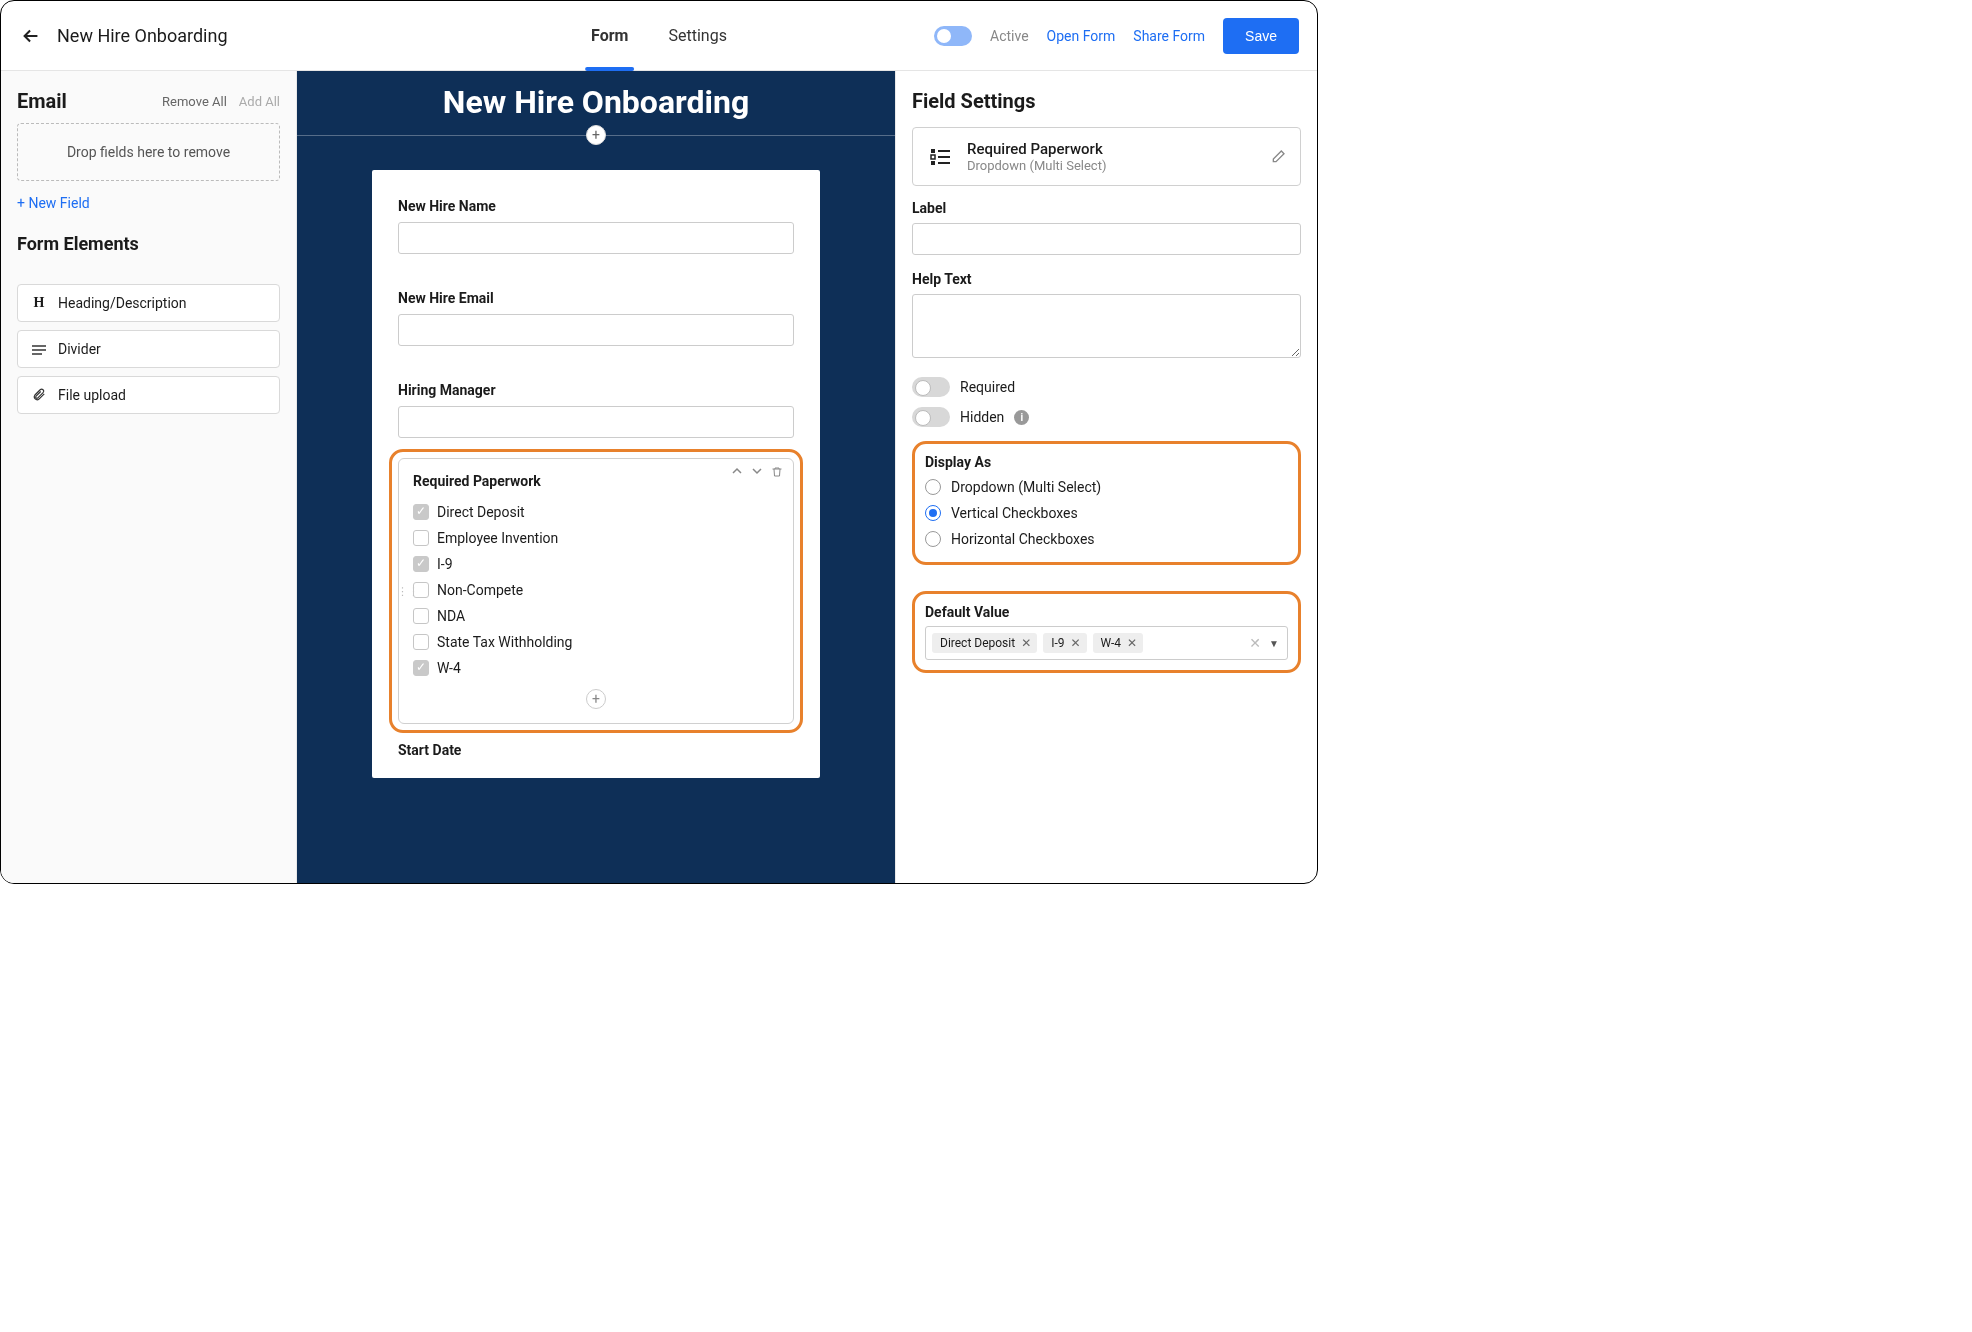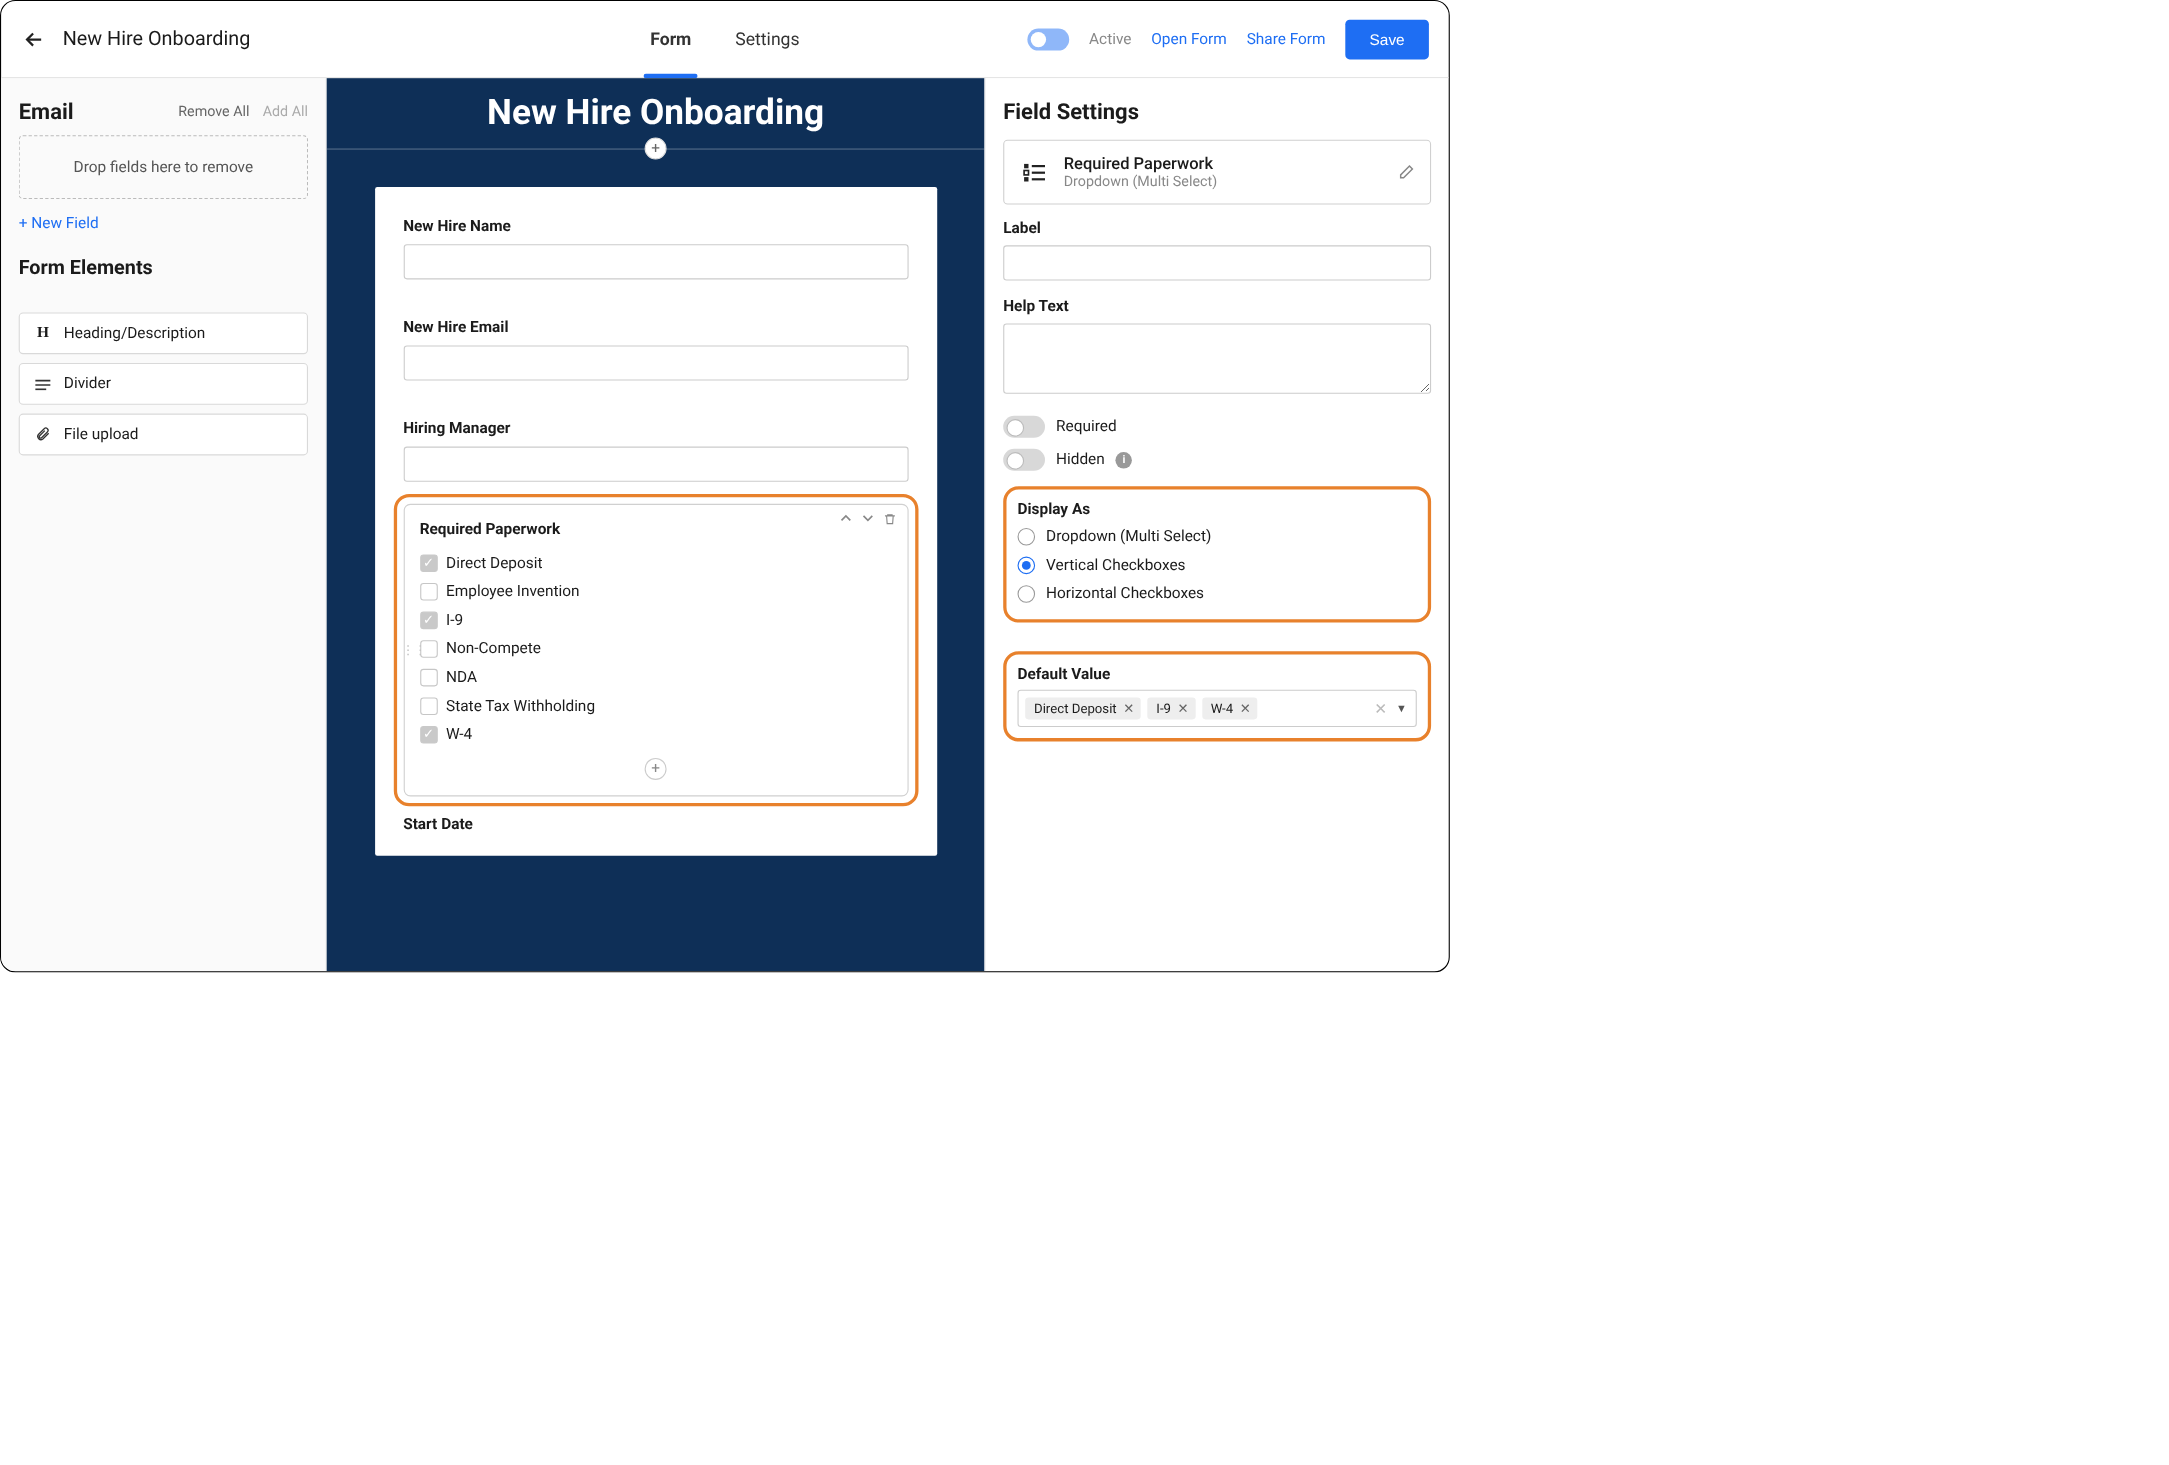--- a/index.html
+++ b/index.html
@@ -36,21 +36,21 @@
 .dropzone { border: 1px dashed #bbb; border-radius: 4px; padding: 20px; text-align: center; color: #555; font-size: 14px; margin-bottom: 14px; }
 .new-field { color: #1e6ef3; cursor: pointer; font-size: 14px; margin-bottom: 22px; display: block; }
 .left h3 { font-size: 18px; font-weight: 700; margin-bottom: 30px; }
 .element-item { border: 1px solid #d9d9d9; background: #fff; border-radius: 4px; padding: 10px 12px; margin-bottom: 8px; display: flex; align-items: center; gap: 10px; cursor: grab; font-size: 14px; }
 .element-icon { width: 18px; display: inline-flex; justify-content: center; align-items: center; }
 
 
 .form-title { color: #fff; font-size: 32px; font-weight: 700; margin-top: 12px; text-align: center; }
 .insert-line { width: 100%; height: 1px; background: rgba(255,255,255,0.3); margin-top: 14px; position: relative; }
 .insert-plus { position: absolute; left: 50%; top: -10px; transform: translateX(-50%); width: 20px; height: 20px; background: #fff; border-radius: 50%; display: flex; align-items: center; justify-content: center; font-size: 14px; color: #666; cursor: pointer; border: 1px solid #ddd; }
-.form-card { background: #fff; border-radius: 2px; width: 511px; margin: 34px 0 20px; padding: 28px 26px 20px; }
+.form-card { background: #fff; border-radius: 2px; width: 448px; margin: 34px 0 20px; padding: 28px 26px 20px; }
 .form-field { margin-bottom: 36px; }
 .form-field label { display: block; font-weight: 700; font-size: 14px; margin-bottom: 8px; }
 .form-input { width: 100%; height: 32px; border: 1px solid #ccc; border-radius: 3px; }
 
 .selected-field { border: 1px solid #d0d0d0; border-radius: 6px; padding: 14px; position: relative; margin-bottom: 18px; }
 .orange-highlight { position: absolute; inset: -10px; border: 3px solid #e8812c; border-radius: 14px; pointer-events: none; }
 .field-toolbar { position: absolute; top: 6px; right: 10px; display: flex; gap: 8px; color: #888; }
 .field-toolbar span { cursor: pointer; }
 .drag-handle { position: absolute; left: -2px; top: 50%; transform: translateY(-50%); color: #bbb; font-size: 11px; }
 .check-row { display: flex; align-items: center; gap: 8px; padding: 5px 0; font-size: 14px; }

